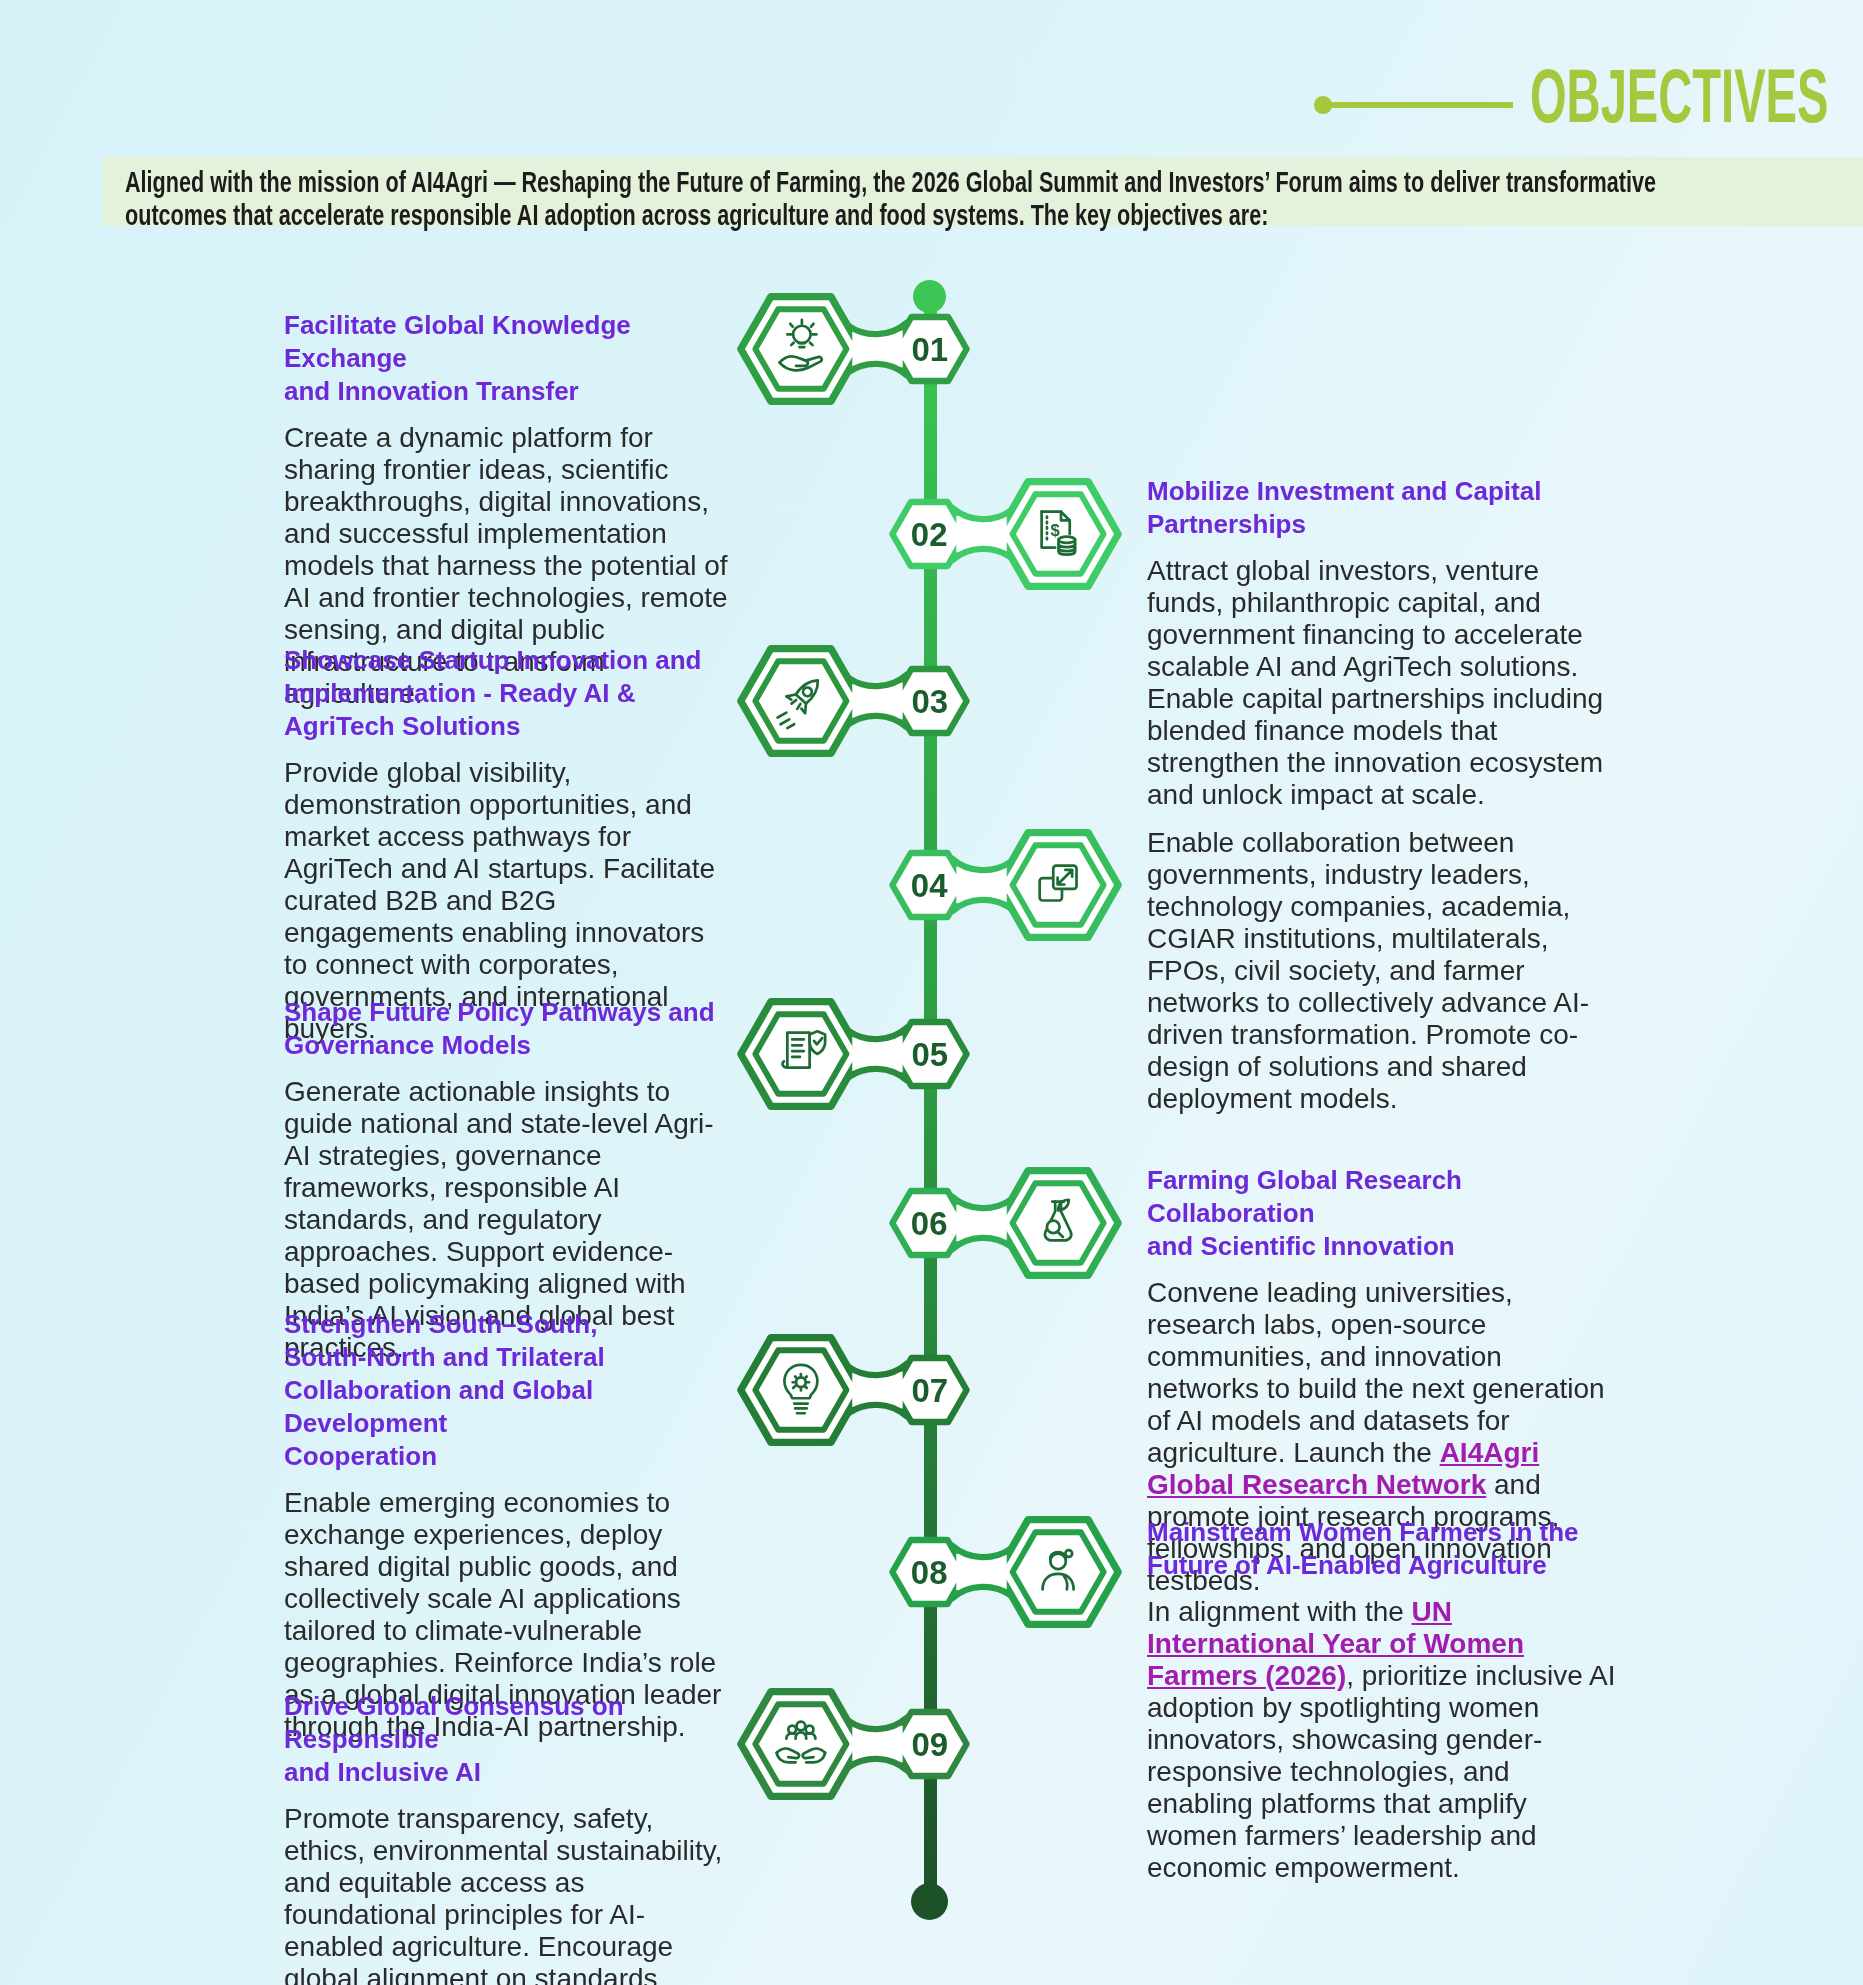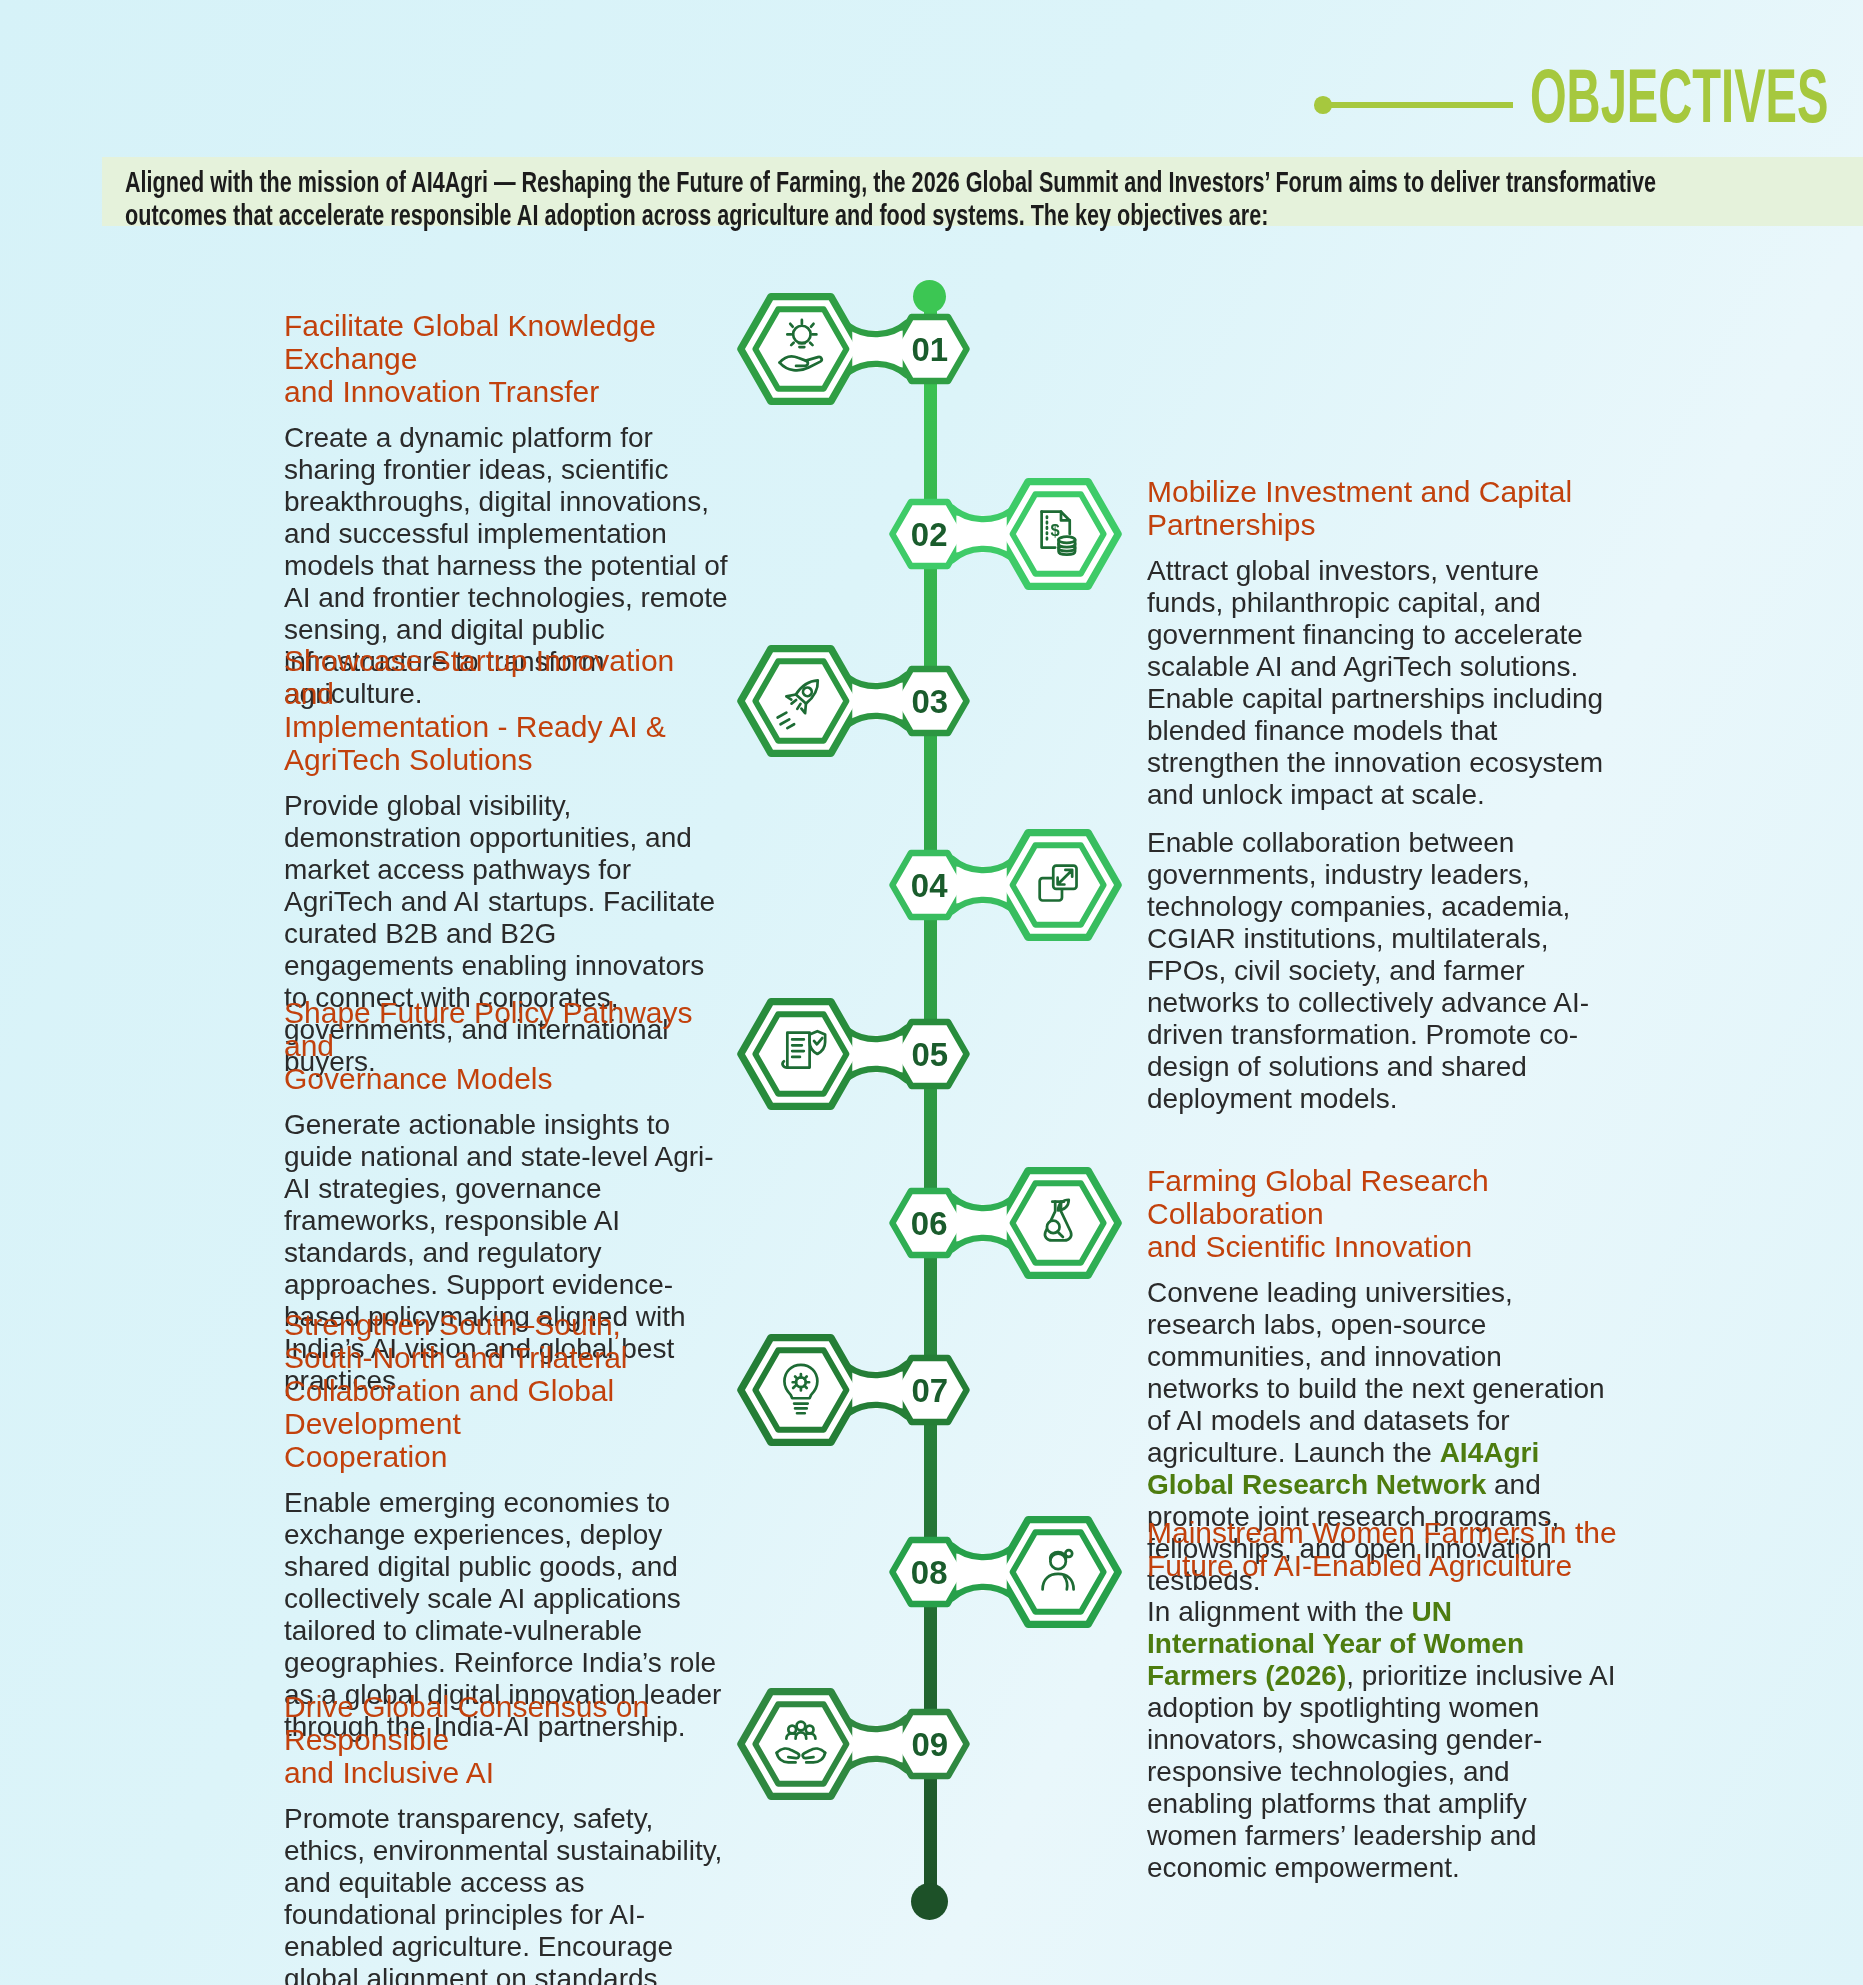--- a/index.html
+++ b/index.html
@@ -35,25 +35,25 @@
   }
   .timeline-dot{position:absolute;border-radius:50%;z-index:1;}
   .timeline-dot.top{left:913px;top:280px;width:33px;height:33px;background:#3cc653;}
   .timeline-dot.bottom{left:911px;top:1883px;width:37px;height:37px;background:#1d5128;}
 
   .obj-node{position:absolute;width:291px;height:126px;z-index:2;}
   .obj-node svg{display:block;}
 
   .obj-text{position:absolute;z-index:2;}
   .obj-title{
-    margin:0 0 13.6px 0;font-size:30px;font-weight:400;color:#c2410c;line-height:33px;
+    margin:0 0 13.6px 0;font-size:26px;font-weight:700;color:#6d28d9;line-height:33px;
     white-space:pre-line;
   }
   .obj-body{margin:0;font-size:28px;color:#2a2a2a;line-height:32px;}
-  .obj-body b{color:#4d7c0f;}
+  .obj-body b{color:#a21caf;text-decoration:underline;}
 </style>
 </head>
 <body>
 
 <div class="page">
   <span class="header-dot"></span>
   <span class="header-line"></span>
   <h1 class="header-title">OBJECTIVES</h1>
 
   <div class="intro-band">

